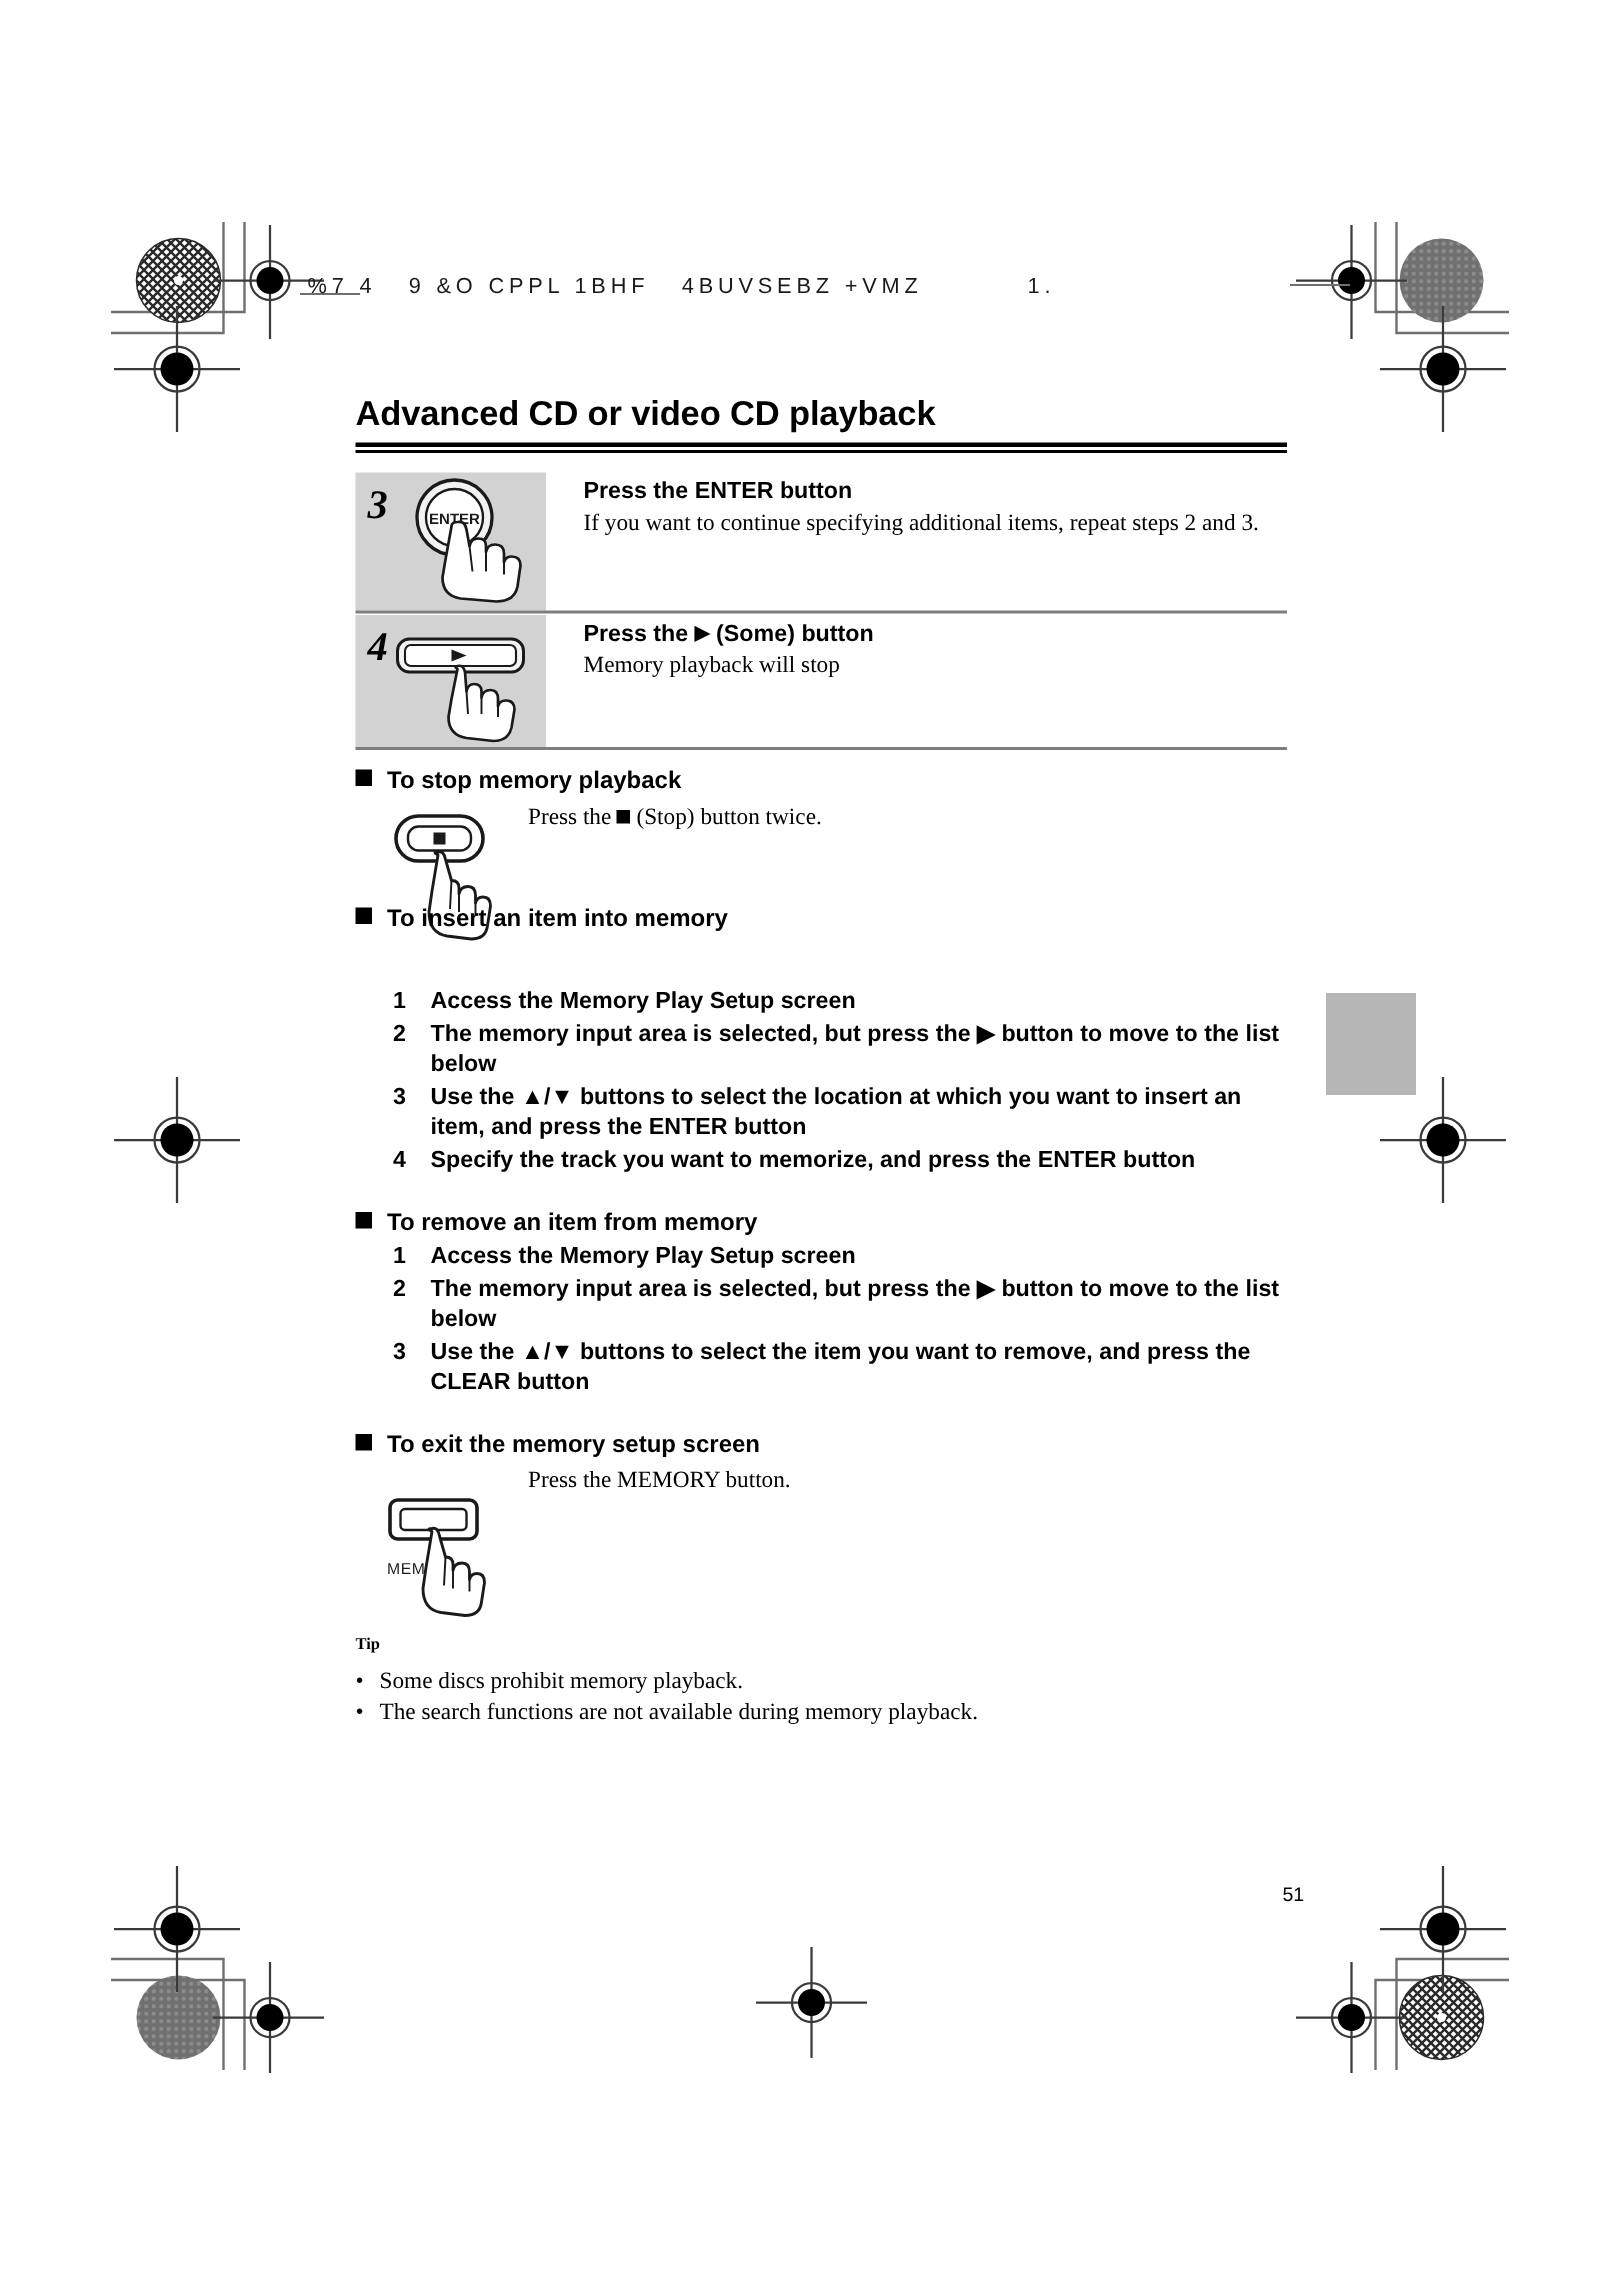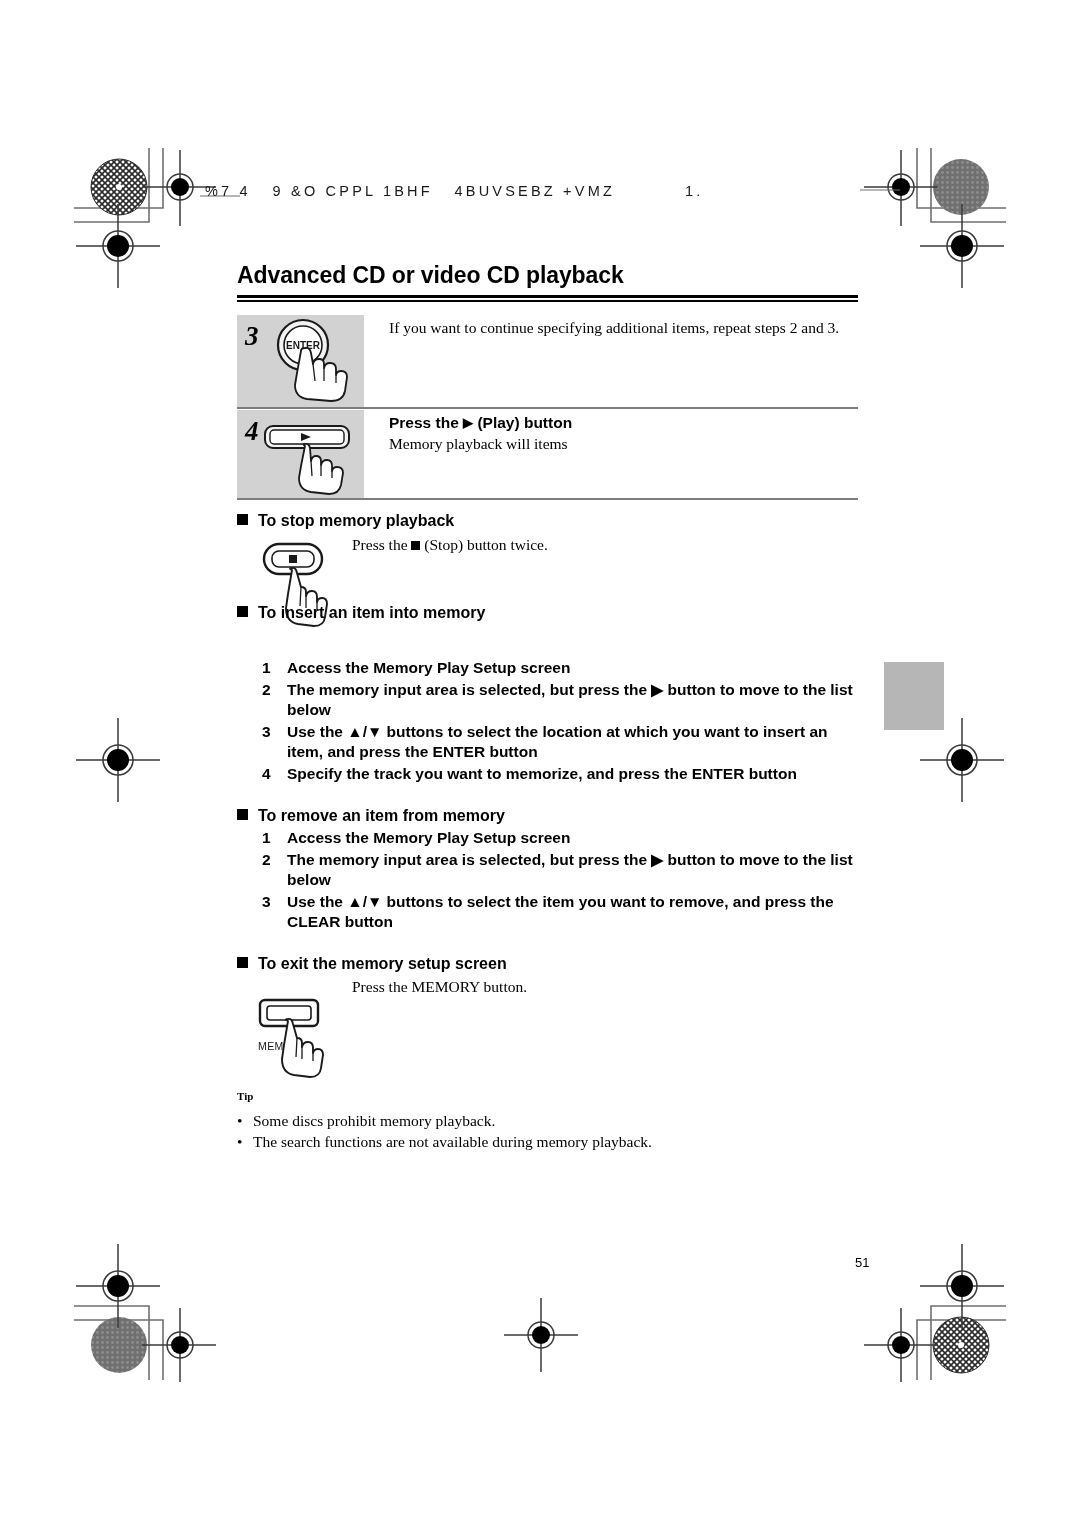--- a/index.html
+++ b/index.html
@@ -300,40 +300,41 @@
         <circle cx="38" cy="28" r="25" fill="#f2f2f2" stroke="#1a1a1a" stroke-width="2.2"></circle>
         <circle cx="38" cy="28" r="19" fill="#ffffff" stroke="#1a1a1a" stroke-width="1.6"></circle>
         <text x="38" y="32" font-family="Liberation Sans, sans-serif" font-size="10" font-weight="bold" text-anchor="middle" fill="#1a1a1a">ENTER</text>
 
         <path d="M36 34 L32 56 L30 68 Q30 80 42 82 L66 84 Q78 84 80 74 L82 60 Q82 54 76 54 Q72 54 71 58
                  L71 52 Q71 46 65 46 Q60 46 59 51 L59 47 Q59 42 54 42 Q49 42 48 47 L46 36 Q45 30 40 31 Q36 31 36 34 Z" fill="#ffffff" stroke="#1a1a1a" stroke-width="1.8" stroke-linejoin="round"></path>
         <path d="M71 58 L71 66 M59 51 L59 64 M48 47 L50 64" fill="none" stroke="#1a1a1a" stroke-width="1.3"></path>
       </svg>
     </div>
     <div class="step-body">
+      <div class="step-head">Press the ENTER button</div>
       <div class="step-text">If you want to continue specifying additional items, repeat steps 2 and 3.</div>
     </div>
   </div>
   <div class="step-sep" style="top:407px;"></div>
 
   <div class="step" style="top:410px;height:88px;">
     <div class="step-panel" style="height:88px;">
       <div class="step-num">4</div>
       <svg width="110" height="86" style="position:absolute;left:24px;top:12px;">
         <rect x="4" y="4" width="84" height="22" rx="8" ry="8" fill="#f2f2f2" stroke="#1a1a1a" stroke-width="2"></rect>
         <rect x="9" y="8" width="74" height="14" rx="4" ry="4" fill="#ffffff" stroke="#1a1a1a" stroke-width="1.4"></rect>
         <path d="M40 11 L50 15 L40 19 Z" fill="#1a1a1a"></path>
         <path d="M44 24 L40 44 L38 56 Q38 68 50 70 L68 72 Q78 72 80 63 L82 51 Q82 45 76 45 Q72 45 71 49
                  L71 44 Q71 38 66 38 Q61 38 60 43 L60 39 Q60 34 55 34 Q51 34 50 39 L49 26 Q48 21 44 22 Q41 22 44 24 Z" fill="#ffffff" stroke="#1a1a1a" stroke-width="1.8" stroke-linejoin="round"></path>
         <path d="M71 49 L71 56 M60 43 L60 54 M50 39 L51 54" fill="none" stroke="#1a1a1a" stroke-width="1.3"></path>
       </svg>
     </div>
     <div class="step-body">
-      <div class="step-head"><span>Press the </span><span class="tri-r">▶</span><span> (Play) button</span></div>
-      <div class="step-text">Memory playback will items</div>
+      <div class="step-head"><span>Press the </span><span class="tri-r">▶</span><span> (Some) button</span></div>
+      <div class="step-text">Memory playback will stop</div>
     </div>
   </div>
   <div class="step-sep" style="top:498px;"></div>
 
   <div class="sec-head" style="top:512px;">
     <span class="sq"></span><span>To stop memory playback</span>
   </div>
   <svg width="120" height="105" style="position:absolute;left:258px;top:540px;">
     <rect x="6" y="4" width="58" height="30" rx="15" ry="15" fill="#ffffff" stroke="#1a1a1a" stroke-width="2.4"></rect>
     <rect x="14" y="11" width="42" height="16" rx="7" ry="7" fill="#ffffff" stroke="#1a1a1a" stroke-width="1.6"></rect>

